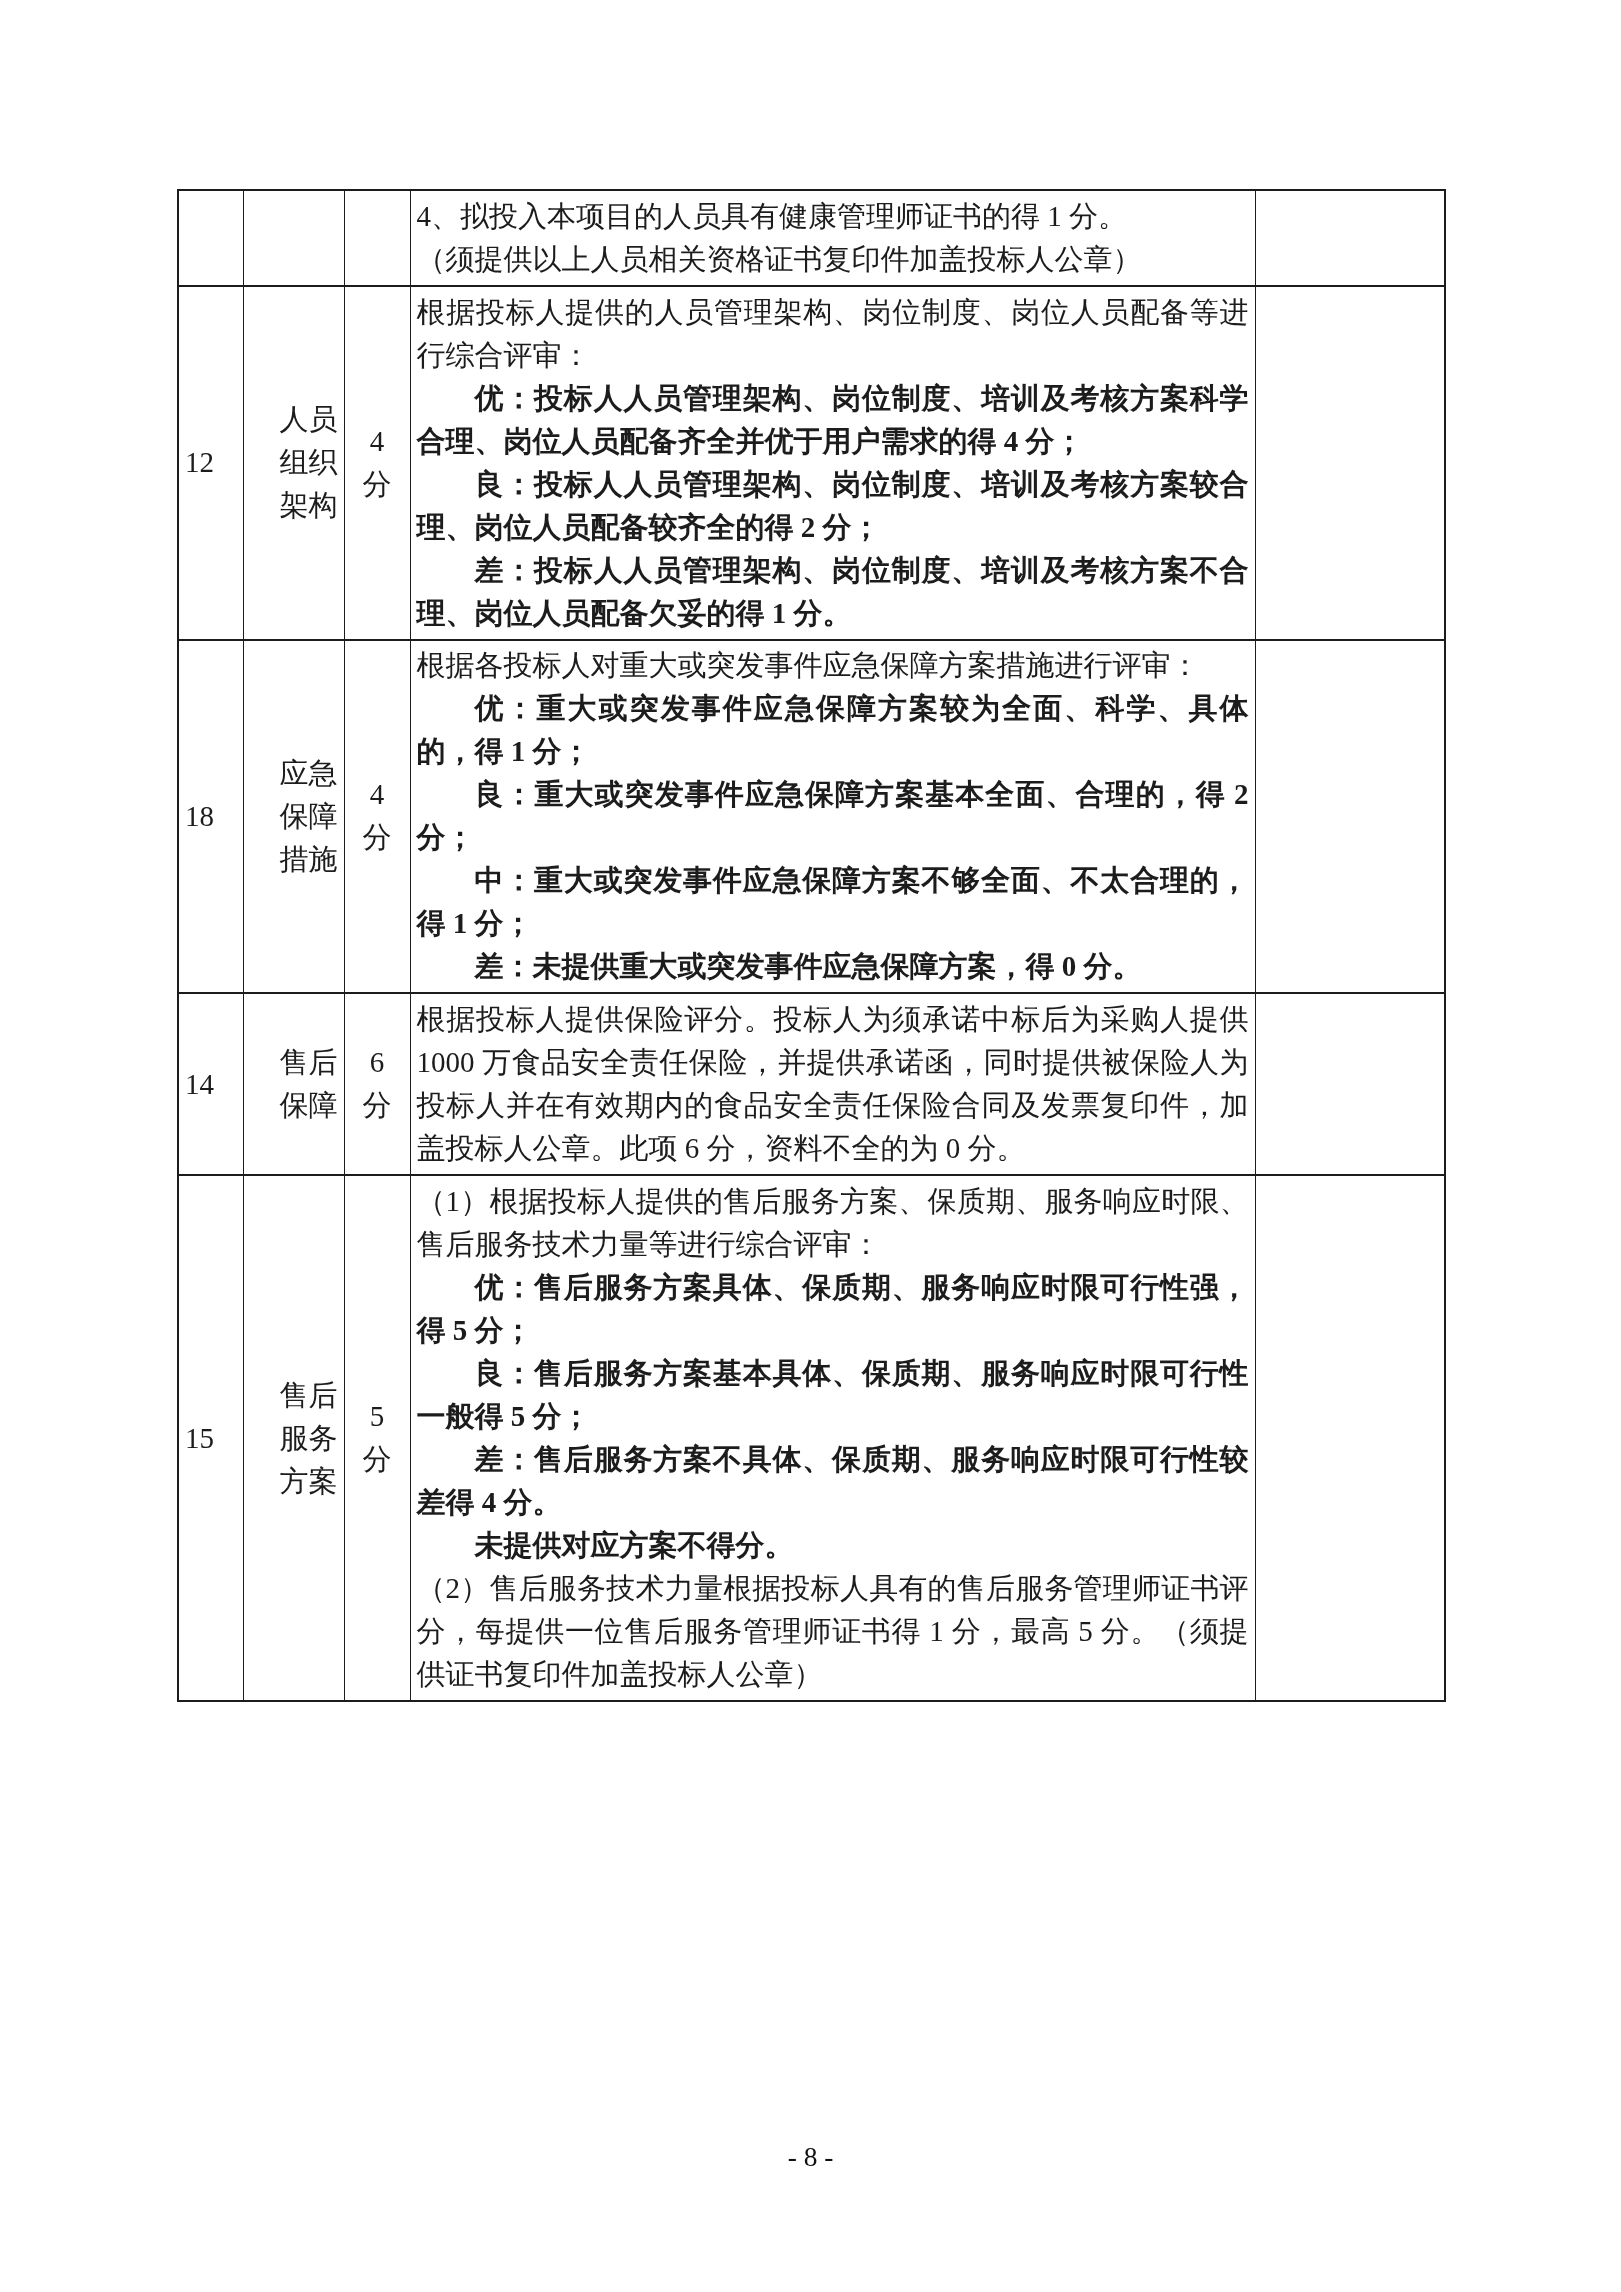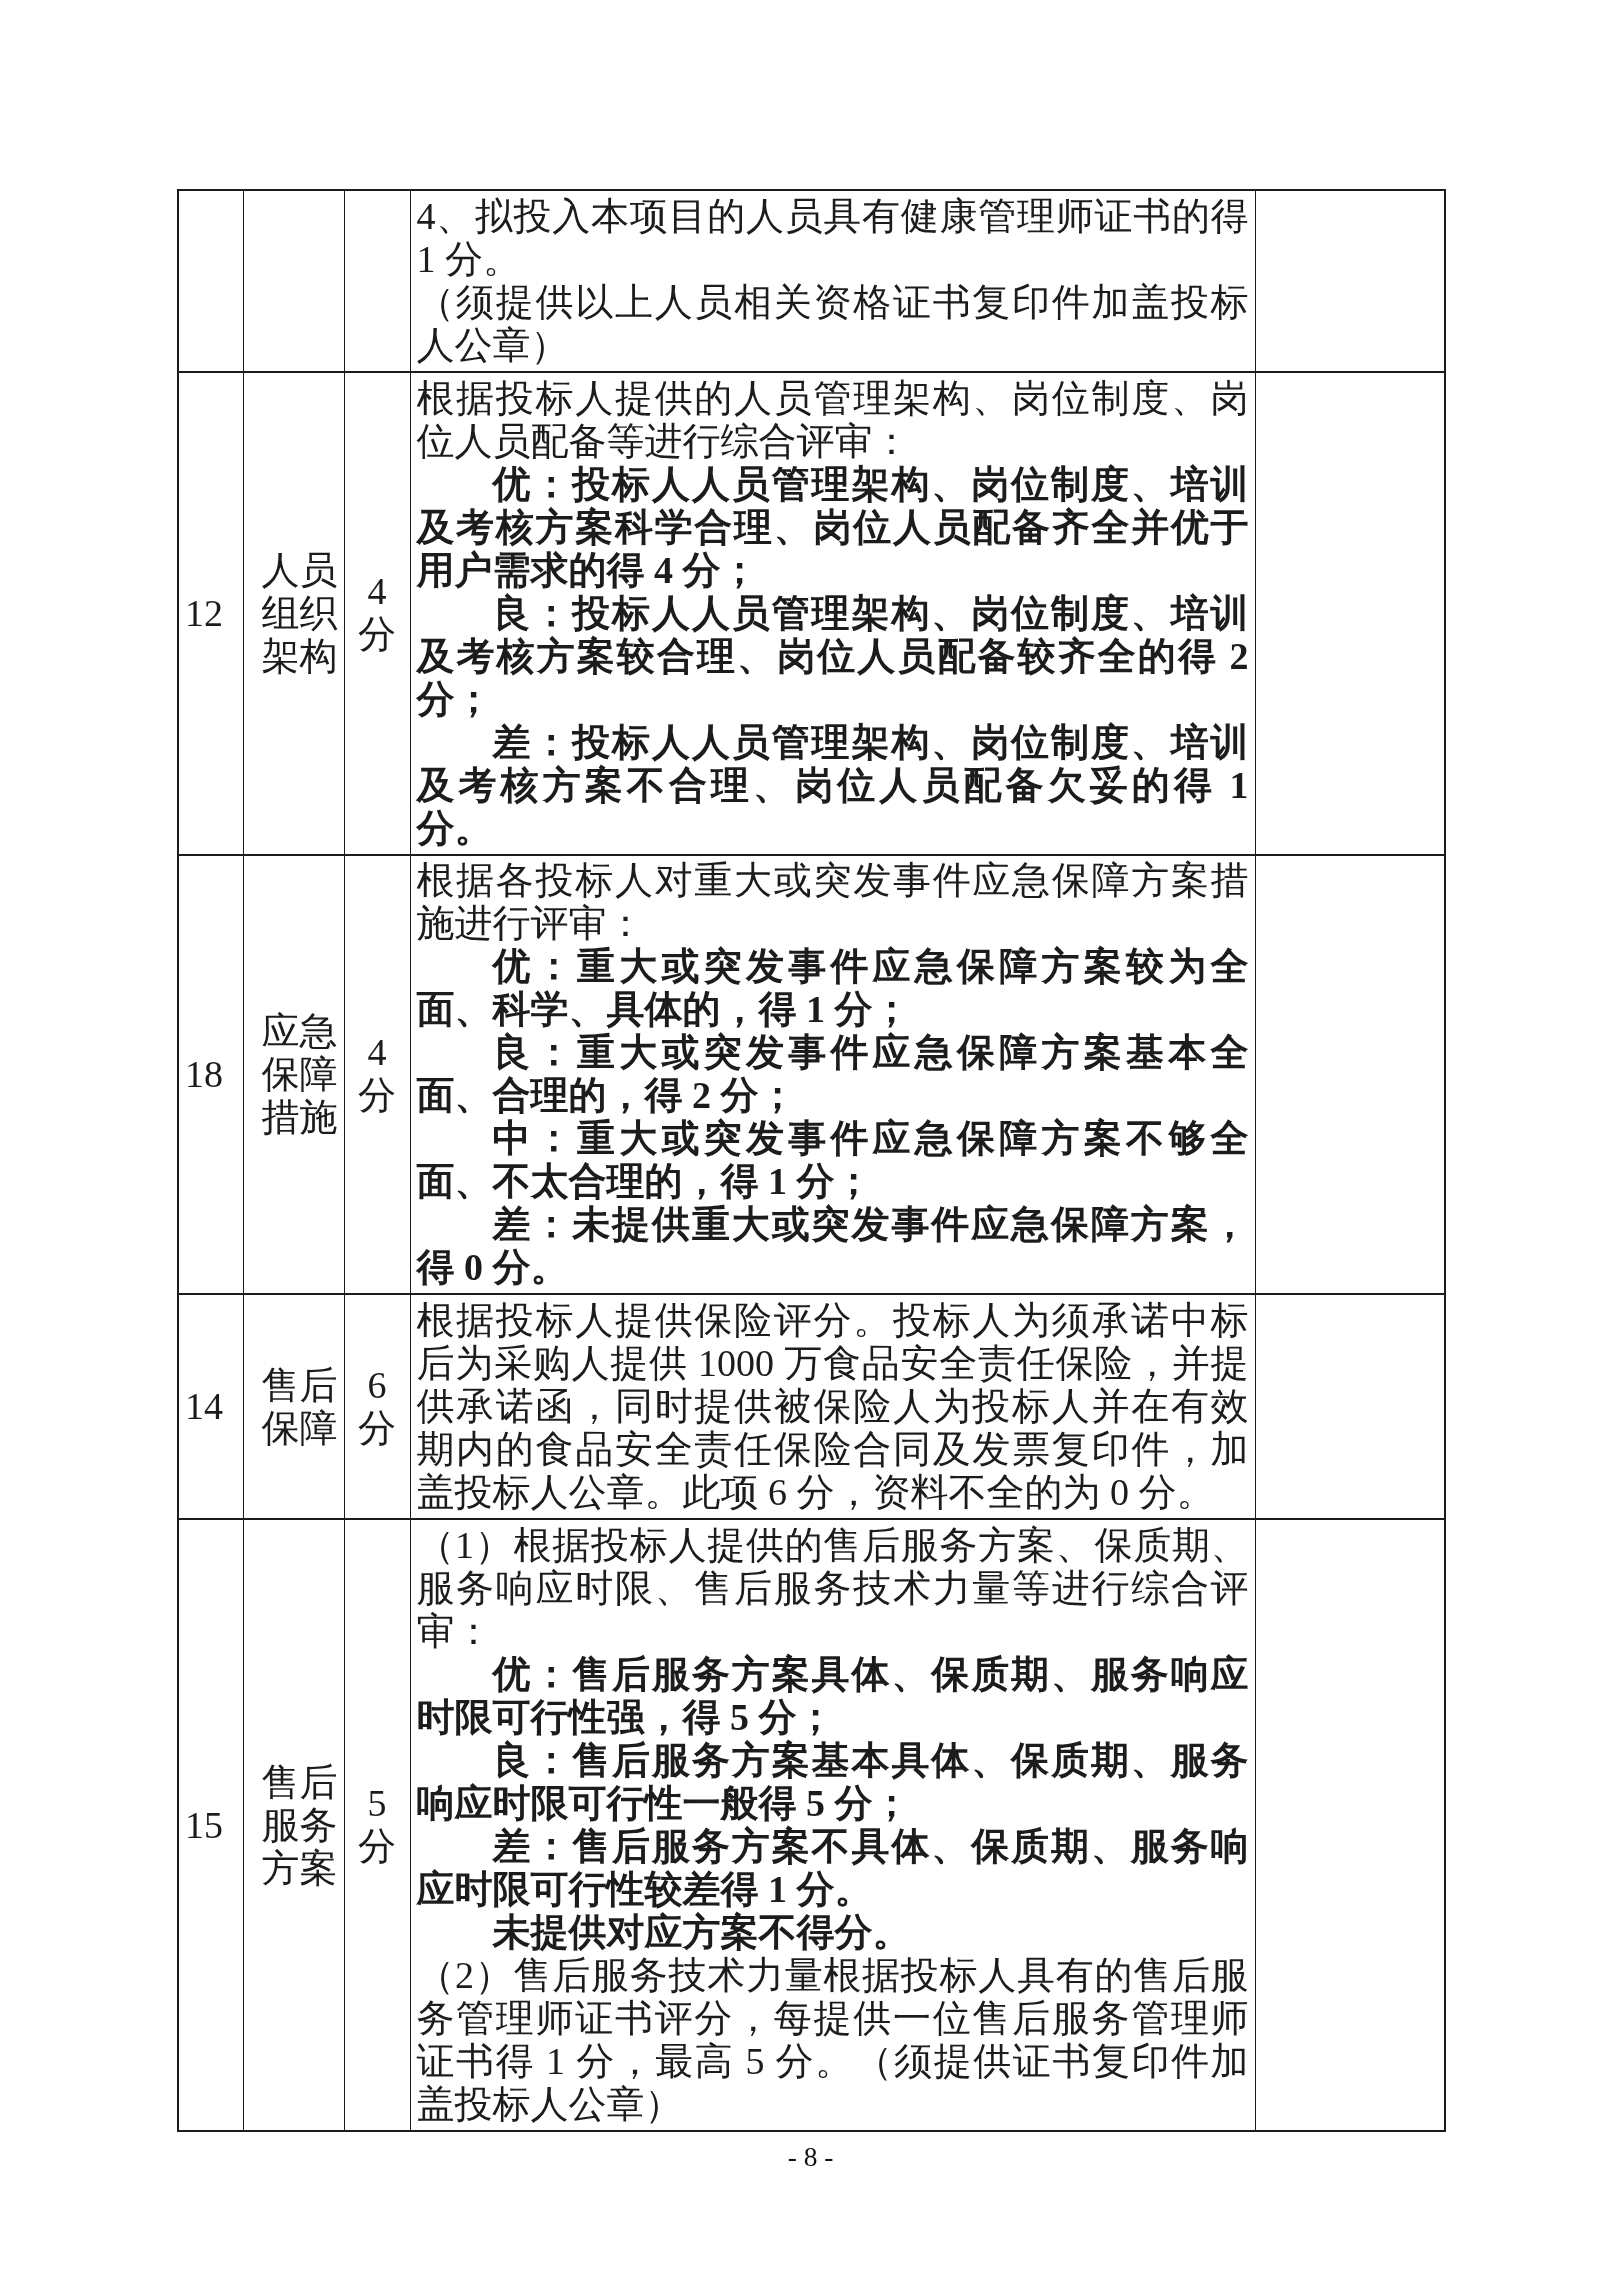--- a/index.html
+++ b/index.html
@@ -16,21 +16,21 @@
     color: #1c1c1c;
     overflow: hidden;
   }
   table.eval {
     position: absolute;
     left: 177px;
     top: 189px;
     width: 1266px;
     border-collapse: collapse;
     table-layout: fixed;
-    font-size: 38px;
+    font-size: 29px;
     line-height: 43px;
   }
   table.eval td {
     border-left: 1px solid #1c1c1c;
     border-right: 1px solid #1c1c1c;
     border-top: 2px solid #1c1c1c;
     border-bottom: 2px solid #1c1c1c;
     vertical-align: middle;
     padding: 3.9px 5.9px;
     overflow: hidden;
@@ -131,21 +131,21 @@
       <td class="c-no">15</td>
       <td class="c-cat">售后
 服务
 方案</td>
       <td class="c-scr">5
 分</td>
       <td class="c-desc">
         <p>（1）根据投标人提供的售后服务方案、保质期、服务响应时限、售后服务技术力量等进行综合评审：</p>
         <p class="indent">优：售后服务方案具体、保质期、服务响应时限可行性强，得 5 分；</p>
         <p class="indent">良：售后服务方案基本具体、保质期、服务响应时限可行性一般得 5 分；</p>
-        <p class="indent">差：售后服务方案不具体、保质期、服务响应时限可行性较差得 1 分。</p>
+        <p class="indent">差：售后服务方案不具体、保质期、服务响应时限可行性较差得 4 分。</p>
         <p class="indent">未提供对应方案不得分。</p>
         <p>（2）售后服务技术力量根据投标人具有的售后服务管理师证书评分，每提供一位售后服务管理师证书得 1 分，最高 5 分。（须提供证书复印件加盖投标人公章）</p>
       </td>
       <td></td>
     </tr>
   </tbody>
     </table>
 
   <div class="footer">- 8 -</div>
 </div>

